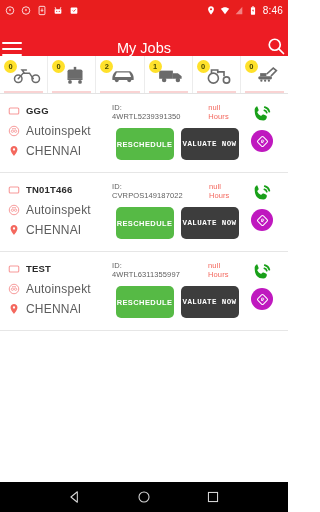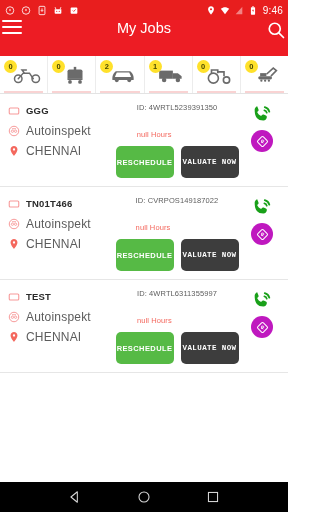--- a/index.html
+++ b/index.html
@@ -16,21 +16,21 @@
     display:flex; align-items:center; padding:0 5px; gap:4px;
   }
   .sb-left { display:flex; align-items:center; gap:6px; }
   .sb-right { display:flex; align-items:center; gap:4px; margin-left:auto; }
   .sb-ico { width:10px; height:11px; display:block; }
   .sb-time { color:#fff; font-size:10px; letter-spacing:.2px; padding-left:1px; }
 
   
   .appbar {
     height:36px; flex:0 0 36px; background:#ed1c24;
-    display:flex; align-items:flex-start; padding:0 2px; position:relative;
+    display:flex; align-items:flex-end; padding:0 2px; position:relative;
   }
   .hamburger { width:20px; height:14px; display:flex; flex-direction:column; justify-content:space-between; cursor:pointer; }
   .hamburger span { display:block; height:2px; background:#fff; border-radius:1px; }
   .appbar-title {
     position:absolute; left:0; right:0; text-align:center;
     color:#fff; font-size:14.5px; pointer-events:none;
   }
   .search-btn { margin-left:auto; width:20px; height:20px; position:relative; z-index:2; cursor:pointer; }
 
   
@@ -57,21 +57,21 @@
     display:flex; align-items:flex-start; padding:8px 6px 8px 8px;
     border-bottom:1px solid #e6e6e6; background:#fff; min-height:70px;
   }
   .card-left { width:104px; flex:0 0 104px; padding-top:2px; }
   .meta-row { display:flex; align-items:center; gap:6px; margin-bottom:7px; height:13px; }
   .meta-ico { width:12px; height:12px; flex:0 0 12px; display:block; }
   .meta-txt { font-size:12px; color:#5c5c5c; letter-spacing:.2px; white-space:nowrap; }
   .meta-row.primary .meta-txt { color:#2b2b2b; font-weight:bold; font-size:9.5px; }
 
   .card-mid { flex:1 1 auto; display:flex; flex-direction:column; align-items:center; padding-top:1px; }
-  .idline { display:flex; align-items:baseline; gap:18px; margin-bottom:7px;flex-direction:column; }
+  .idline { display:flex; align-items:baseline; gap:18px; margin-bottom:7px; }
   .idtxt { font-size:7.5px; color:#5e5e5e; letter-spacing:.1px; }
   .hours { font-size:7.5px; color:#f4685e; letter-spacing:.1px; }
   .btns { display:flex; gap:7px; }
   .btn {
     border:none; border-radius:5px; color:#fff; font-size:7.5px; font-weight:bold;
     letter-spacing:.4px; width:58px; height:32px; cursor:pointer;
     display:flex; align-items:center; justify-content:center; text-align:center;
   }
   .btn-resched { background:#56ba45; }
   .btn-valuate { background:#3d3d3d;font-family:Liberation Mono, monospace; }
@@ -131,21 +131,21 @@
         <path d="M2 8c6-5 14-5 20 0L12 21 2 8z" fill="#fff"></path>
       </svg>
       <svg class="sb-ico" viewBox="0 0 24 24">
         <path d="M20 3v18H4L20 3z" fill="#fff" opacity=".45"></path>
       </svg>
       <svg class="sb-ico" viewBox="0 0 24 24">
         <rect x="7" y="4" width="10" height="18" rx="1.5" fill="#fff"></rect>
         <rect x="10" y="2" width="4" height="2.5" fill="#fff"></rect>
         <path d="M12.6 8l-2.6 5h2l-.6 4 3-5.4h-2L12.6 8z" fill="#e81e1e"></path>
       </svg>
-      <span class="sb-time">9:46</span>
+      <span class="sb-time">8:46</span>
     </div>
   </div>
 
   <div class="appbar">
     <div class="hamburger">
       <span></span>
         <span></span>
         <span></span>
     </div>
     <div class="appbar-title">My Jobs</div>

